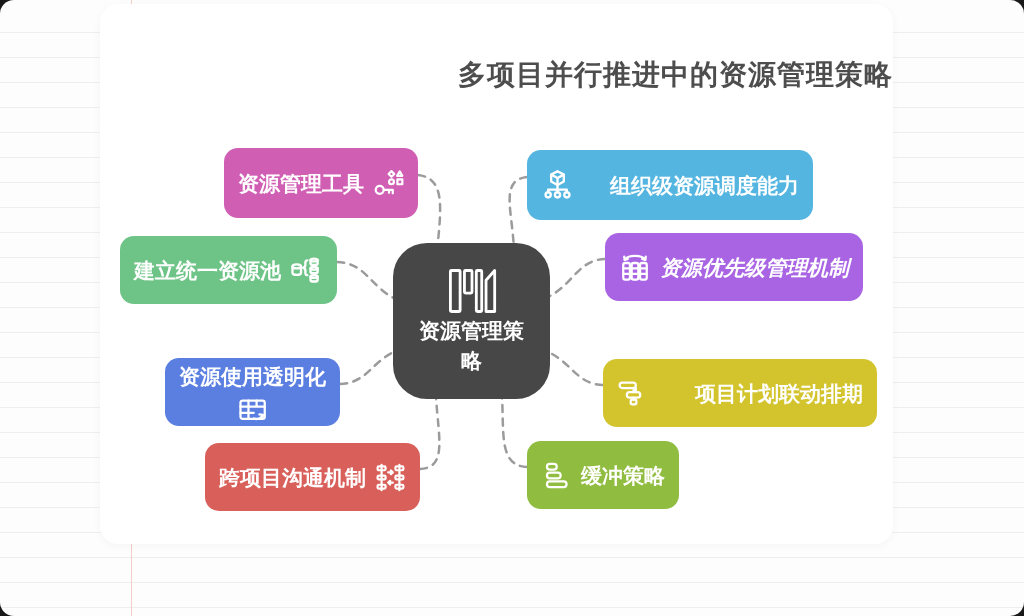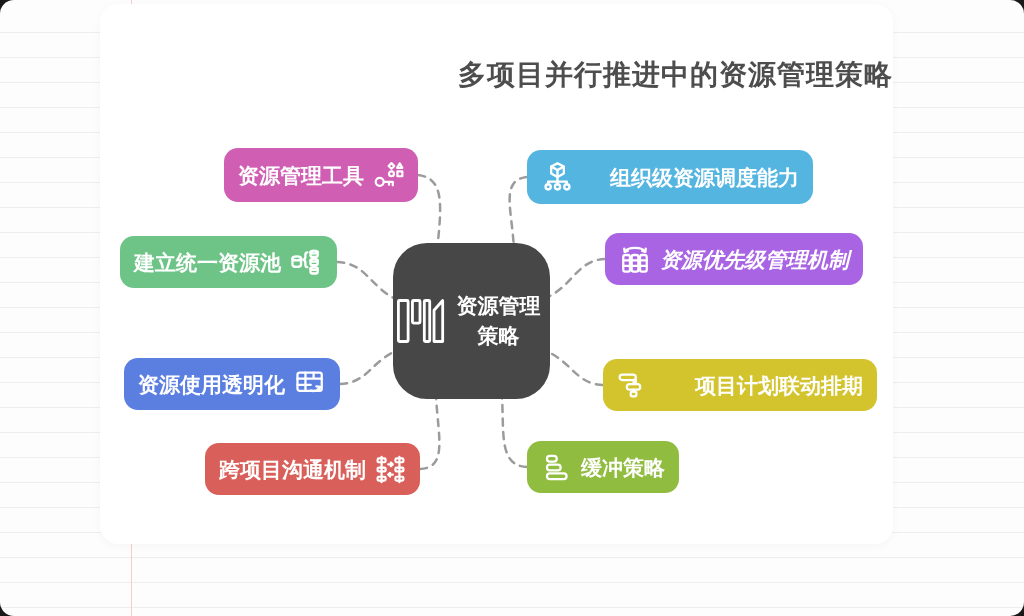--- a/index.html
+++ b/index.html
@@ -16,30 +16,30 @@
     background:#ffffff;border-radius:18px;box-shadow:0 2px 10px rgba(0,0,0,0.035);
   }
   .title{
     position:absolute;top:52px;left:0;width:100%;text-align:right;
     font-size:28px;font-weight:700;color:#4d4d4d;letter-spacing:1px;
   }
   svg.connectors{position:absolute;left:0;top:0;width:793px;height:540px;}
   svg.connectors path{fill:none;stroke-width:2.5;stroke-dasharray:7 6.5;stroke-linecap:round;}
   .node{
     position:absolute;height:52px;border-radius:14px;
-    display:inline-flex;align-items:center;gap:9px;padding:0 14px;
+    display:inline-flex;align-items:center;gap:9px;padding:8px 14px;
     color:#ffffff;font-size:21px;font-weight:600;white-space:nowrap;cursor:pointer;
   }
   .node.tall{height:54px;}
   .node .nlabel{line-height:1;}
   .icon svg{display:block;}
   .icon svg *{fill:none;stroke:#ffffff;stroke-width:1.7;stroke-linecap:round;stroke-linejoin:round;}
   .center-node{
     position:absolute;left:293px;top:239px;width:157px;height:156px;border-radius:34px;
-    display:flex;flex-direction:row;align-items:center;justify-content:center;
+    display:flex;flex-direction:column;align-items:center;justify-content:center;
     color:#ffffff;cursor:pointer;
   }
   .center-node .icon svg *{stroke-width:2.6;}
   .center-label{font-size:21px;font-weight:600;text-align:center;line-height:1.45;width:122px;}
 </style>
 </head>
 <body>
 
 <div class="canvas">
   <div class="margin-line"></div>
@@ -95,21 +95,21 @@
           <ellipse cx="17.5" cy="4.4" rx="2.6" ry="1"></ellipse>
           <path d="M14.9 4.4 V7 A2.6 1 0 0 0 20.1 7 V4.4"></path>
           <ellipse cx="17.5" cy="10.4" rx="2.6" ry="1"></ellipse>
           <path d="M14.9 10.4 V13 A2.6 1 0 0 0 20.1 13 V10.4"></path>
           <ellipse cx="17.5" cy="16.4" rx="2.6" ry="1"></ellipse>
           <path d="M14.9 16.4 V19 A2.6 1 0 0 0 20.1 19 V16.4"></path>
         </svg>
       </span>
     </div>
 
-    <div class="node" style="top: 354px; right: 553px; background-color: rgb(91, 126, 225);">
+    <div class="node" style="top: 354px; right: 553px; background-color: rgb(91, 126, 225); flex-direction: column;">
       <span class="nlabel">资源使用透明化</span>
       <span class="icon">
         <svg width="32" height="32" viewBox="0 0 24 24">
           <rect x="2.6" y="3.4" width="18.2" height="13.8" rx="1.6"></rect>
           <path d="M2.6 8 H20.8 M2.6 12.6 H12.6 M8.6 3.4 V17.2 M14.7 3.4 V8"></path>
           <path d="M12.6 16.9 C15 17.8 17.8 16.9 19.3 14.2"></path>
           <path d="M16.8 13.8 L19.4 14.1 L19 16.7"></path>
         </svg>
       </span>
     </div>

